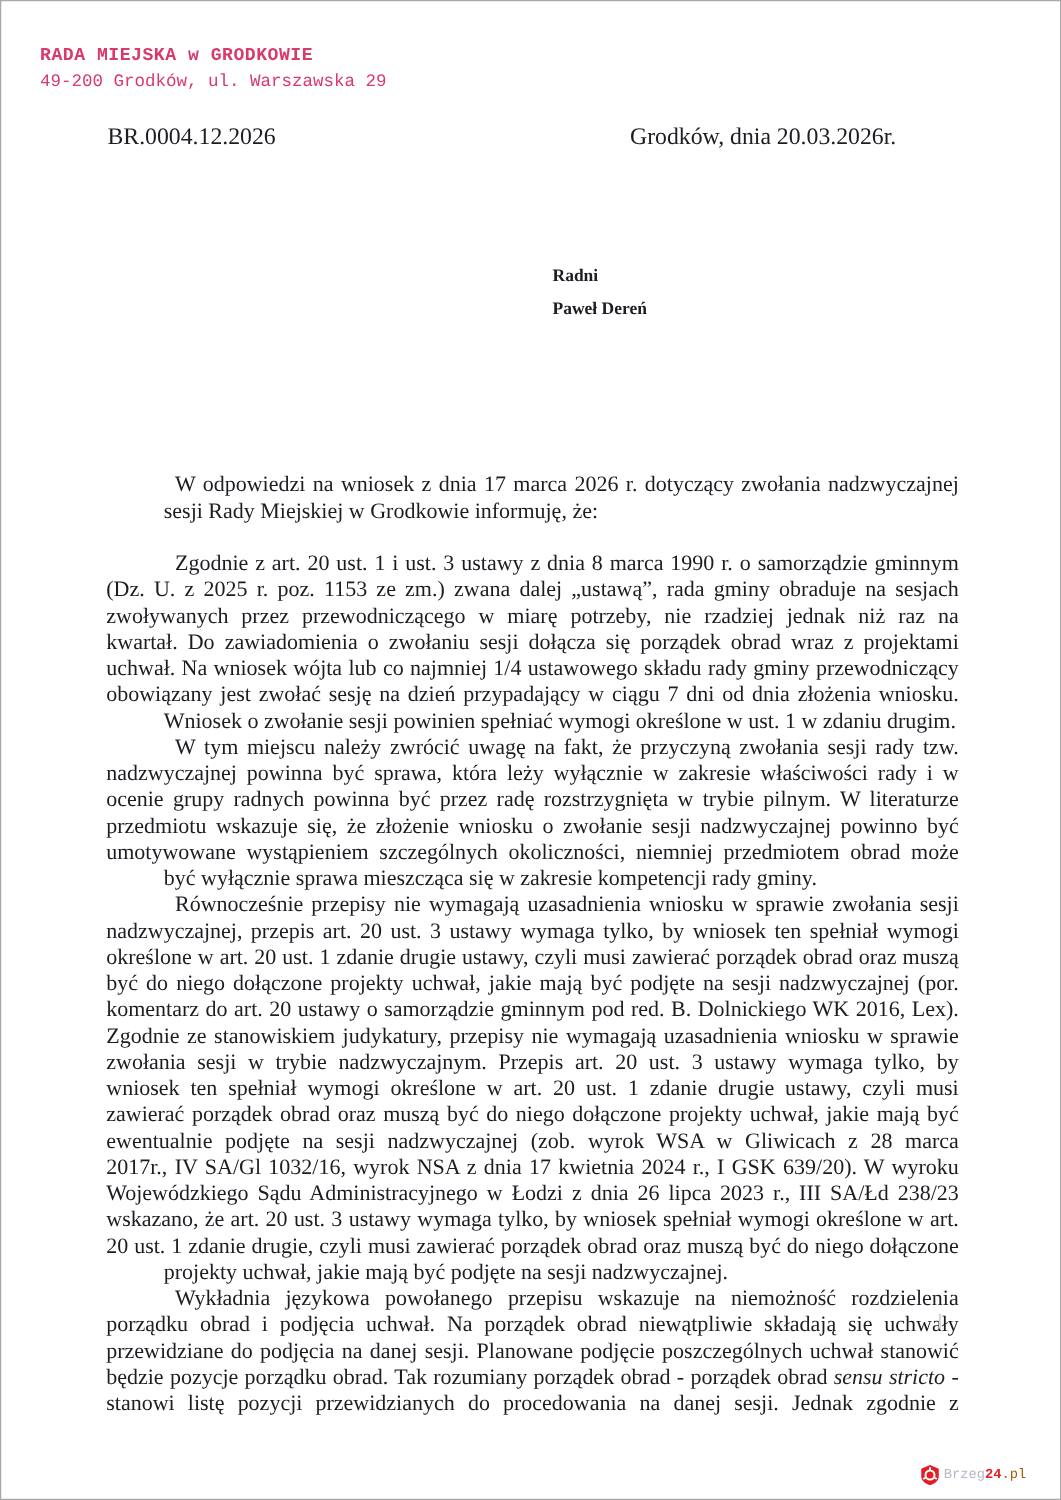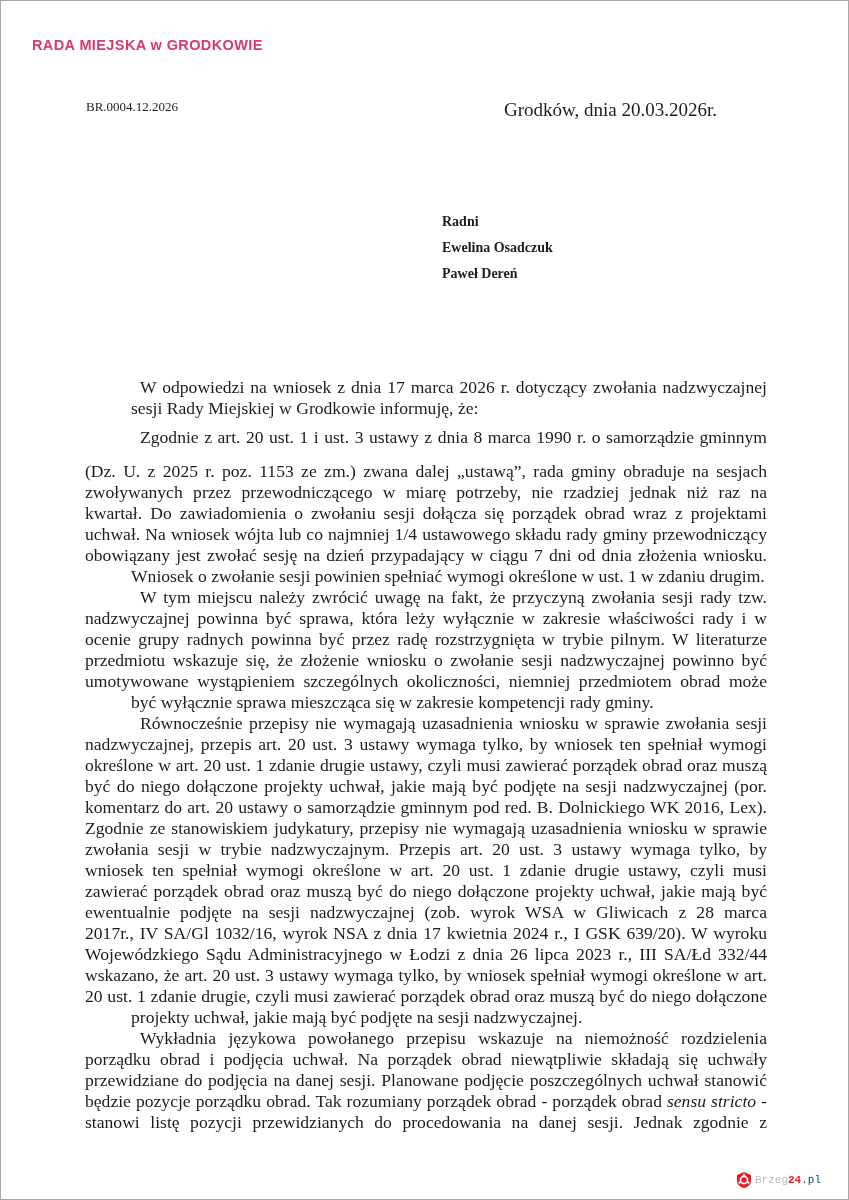--- a/index.html
+++ b/index.html
@@ -3,26 +3,26 @@
 <meta charset="utf-8">
 <style>
   html, body { margin: 0; padding: 0; background: #ffffff; }
   body { width: 849px; height: 1200px; position: relative; overflow: hidden; }
   .page {
     position: absolute; left: 0; top: 0; width: 847px; height: 1198px;
     border: 1px solid #a8a8a8; background: #ffffff;
   }
   .letterhead {
     position: absolute; left: 31px; top: 34px;
-    font-family: Liberation Sans, sans-serif; color: #d83a6a;
+    font-family: Liberation Mono, monospace; color: #d83a6a;
   }
   .lh-name { font-size: 14.5px; font-weight: bold; letter-spacing: 0.4px; line-height: 20px; }
   .lh-addr { font-size: 14px; line-height: 20px; margin-top: 1px; }
   .serif { font-family: "Liberation Serif", serif; color: #1c1c22; }
-  .ref { position: absolute; left: 85px; top: 98px; font-size: 13px; }
+  .ref { position: absolute; left: 85px; top: 98px; font-size: 19px; }
   .place-date { position: absolute; left: 503px; top: 98px; font-size: 19px; }
   .recipients {
     position: absolute; left: 441px; top: 208px; font-size: 14px; font-weight: bold; line-height: 25.8px;
   }
   .body-text {
     position: absolute; left: 84px; top: 0; width: 682px; font-size: 17.6px;
   }
   .ln {
     position: absolute; left: 0; width: 682px; white-space: nowrap; height: 21px; line-height: 21px;
     text-align: justify; text-align-last: justify;
@@ -30,47 +30,47 @@
   .ln.last { text-align: left; text-align-last: left; margin-left: 46px; }
   .ln.indent { left: 55px; width: 627px; }
   .ln em { font-style: italic; }
   .watermark {
     position: absolute; left: 734px; top: 1168px; height: 22px; display: flex; align-items: center;
     font-family: Liberation Mono, monospace; font-size: 11px;
   }
   .wm-icon { width: 18px; height: 18px; margin-right: 2px; }
   .wm-a { color: #b9b9c4; }
   .wm-b { color: #e01e24; font-weight: bold; }
-  .wm-c { color: #0c4a6e; }
+  .wm-c { color: #a16207; }
   .stray-mark { position: absolute; left: 750px; top: 1050px; width: 2px; height: 12px; background: #d9d9d9; }
 </style>
 </head>
 <body>
 
 <div class="page">
 
   <div class="letterhead">
     <div class="lh-name">RADA MIEJSKA w GRODKOWIE</div>
+    <div class="lh-addr">49-200 Grodków, ul. Warszawska 29</div>
   </div>
 
   <div class="ref serif">BR.0004.12.2026</div>
   <div class="place-date serif">Grodków, dnia 20.03.2026r.</div>
 
   <div class="recipients serif">
     <div>Radni</div>
-    <div>Ewelina Osadczuk</div>
     <div>Paweł Dereń</div>
   </div>
 
   <div class="body-text serif">
 
     <div class="ln indent" style="top:376px">W odpowiedzi na wniosek z dnia 17 marca 2026 r. dotyczący zwołania nadzwyczajnej</div>
     <div class="ln last" style="top:397px">sesji Rady Miejskiej w Grodkowie informuję, że:</div>
 
-    <div class="ln indent" style="top:426px">Zgodnie z art. 20 ust. 1 i ust. 3 ustawy z dnia 8 marca 1990 r. o samorządzie gminnym</div>
+    <div class="ln indent" style="top:439px">Zgodnie z art. 20 ust. 1 i ust. 3 ustawy z dnia 8 marca 1990 r. o samorządzie gminnym</div>
     <div class="ln" style="top:460px">(Dz. U. z 2025 r. poz. 1153 ze zm.) zwana dalej „ustawą”, rada gminy obraduje na sesjach</div>
     <div class="ln" style="top:481px">zwoływanych przez przewodniczącego w miarę potrzeby, nie rzadziej jednak niż raz na</div>
     <div class="ln" style="top:502px">kwartał. Do zawiadomienia o zwołaniu sesji dołącza się porządek obrad wraz z projektami</div>
     <div class="ln" style="top:523px">uchwał. Na wniosek wójta lub co najmniej 1/4 ustawowego składu rady gminy przewodniczący</div>
     <div class="ln" style="top:544px">obowiązany jest zwołać sesję na dzień przypadający w ciągu 7 dni od dnia złożenia wniosku.</div>
     <div class="ln last" style="top:565px">Wniosek o zwołanie sesji powinien spełniać wymogi określone w ust. 1 w zdaniu drugim.</div>
 
     <div class="ln indent" style="top:586px">W tym miejscu należy zwrócić uwagę na fakt, że przyczyną zwołania sesji rady tzw.</div>
     <div class="ln" style="top:607px">nadzwyczajnej powinna być sprawa, która leży wyłącznie w zakresie właściwości rady i w</div>
     <div class="ln" style="top:628px">ocenie grupy radnych powinna być przez radę rozstrzygnięta w trybie pilnym. W literaturze</div>
@@ -82,21 +82,21 @@
     <div class="ln" style="top:733px">nadzwyczajnej, przepis art. 20 ust. 3 ustawy wymaga tylko, by wniosek ten spełniał wymogi</div>
     <div class="ln" style="top:754px">określone w art. 20 ust. 1 zdanie drugie ustawy, czyli musi zawierać porządek obrad oraz muszą</div>
     <div class="ln" style="top:775px">być do niego dołączone projekty uchwał, jakie mają być podjęte na sesji nadzwyczajnej (por.</div>
     <div class="ln" style="top:796px">komentarz do art. 20 ustawy o samorządzie gminnym pod red. B. Dolnickiego WK 2016, Lex).</div>
     <div class="ln" style="top:817px">Zgodnie ze stanowiskiem judykatury, przepisy nie wymagają uzasadnienia wniosku w sprawie</div>
     <div class="ln" style="top:838px">zwołania sesji w trybie nadzwyczajnym. Przepis art. 20 ust. 3 ustawy wymaga tylko, by</div>
     <div class="ln" style="top:859px">wniosek ten spełniał wymogi określone w art. 20 ust. 1 zdanie drugie ustawy, czyli musi</div>
     <div class="ln" style="top:880px">zawierać porządek obrad oraz muszą być do niego dołączone projekty uchwał, jakie mają być</div>
     <div class="ln" style="top:901px">ewentualnie podjęte na sesji nadzwyczajnej (zob. wyrok WSA w Gliwicach z 28 marca</div>
     <div class="ln" style="top:922px">2017r., IV SA/Gl 1032/16, wyrok NSA z dnia 17 kwietnia 2024 r., I GSK 639/20). W wyroku</div>
-    <div class="ln" style="top:943px">Wojewódzkiego Sądu Administracyjnego w Łodzi z dnia 26 lipca 2023 r., III SA/Łd 332/44</div>
+    <div class="ln" style="top:943px">Wojewódzkiego Sądu Administracyjnego w Łodzi z dnia 26 lipca 2023 r., III SA/Łd 238/23</div>
     <div class="ln" style="top:964px">wskazano, że art. 20 ust. 3 ustawy wymaga tylko, by wniosek spełniał wymogi określone w art.</div>
     <div class="ln" style="top:985px">20 ust. 1 zdanie drugie, czyli musi zawierać porządek obrad oraz muszą być do niego dołączone</div>
     <div class="ln last" style="top:1006px">projekty uchwał, jakie mają być podjęte na sesji nadzwyczajnej.</div>
 
     <div class="ln indent" style="top:1027px">Wykładnia językowa powołanego przepisu wskazuje na niemożność rozdzielenia</div>
     <div class="ln" style="top:1048px">porządku obrad i podjęcia uchwał. Na porządek obrad niewątpliwie składają się uchwały</div>
     <div class="ln" style="top:1069px">przewidziane do podjęcia na danej sesji. Planowane podjęcie poszczególnych uchwał stanowić</div>
     <div class="ln" style="top:1090px"><span>będzie pozycje porządku obrad. Tak rozumiany porządek obrad - porządek obrad </span><em>sensu stricto</em><span> -</span></div>
     <div class="ln" style="top:1111px">stanowi listę pozycji przewidzianych do procedowania na danej sesji. Jednak zgodnie z</div>
   </div>

